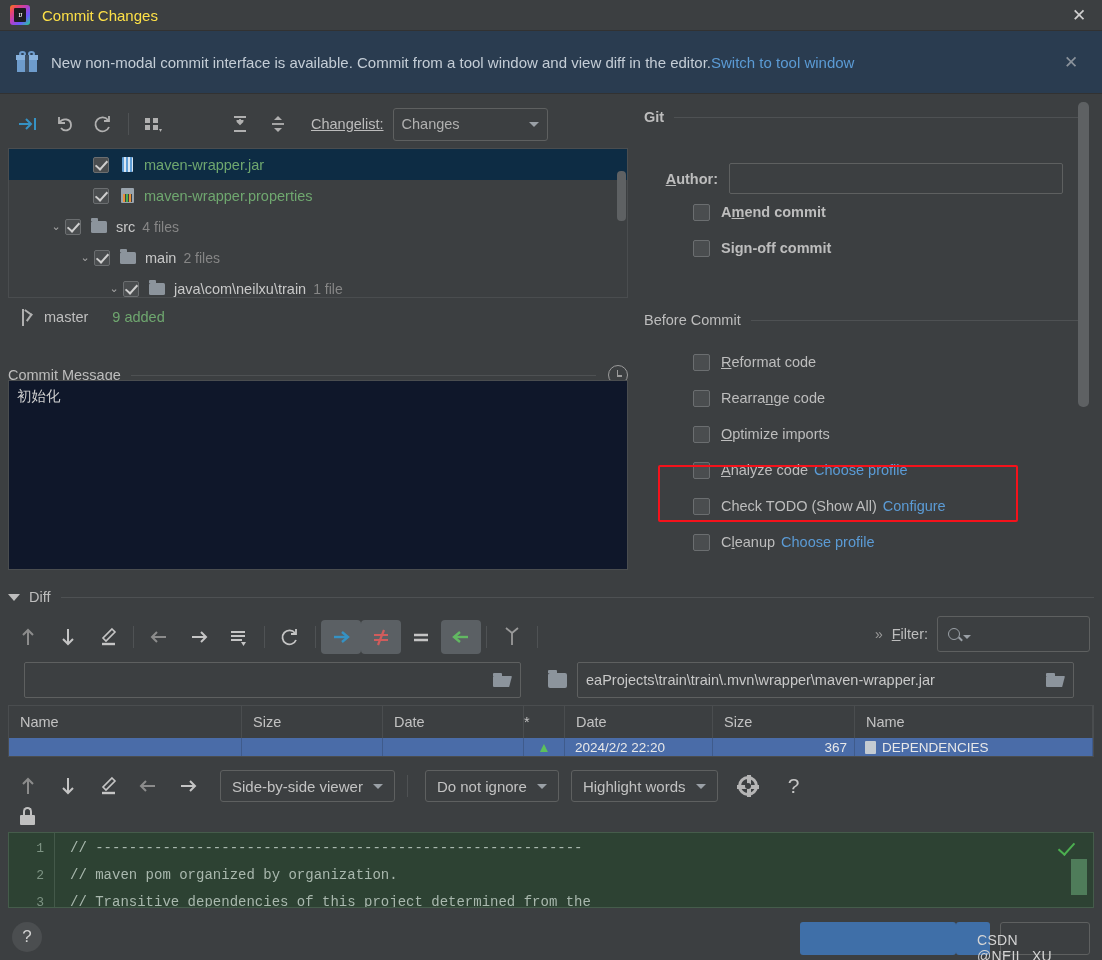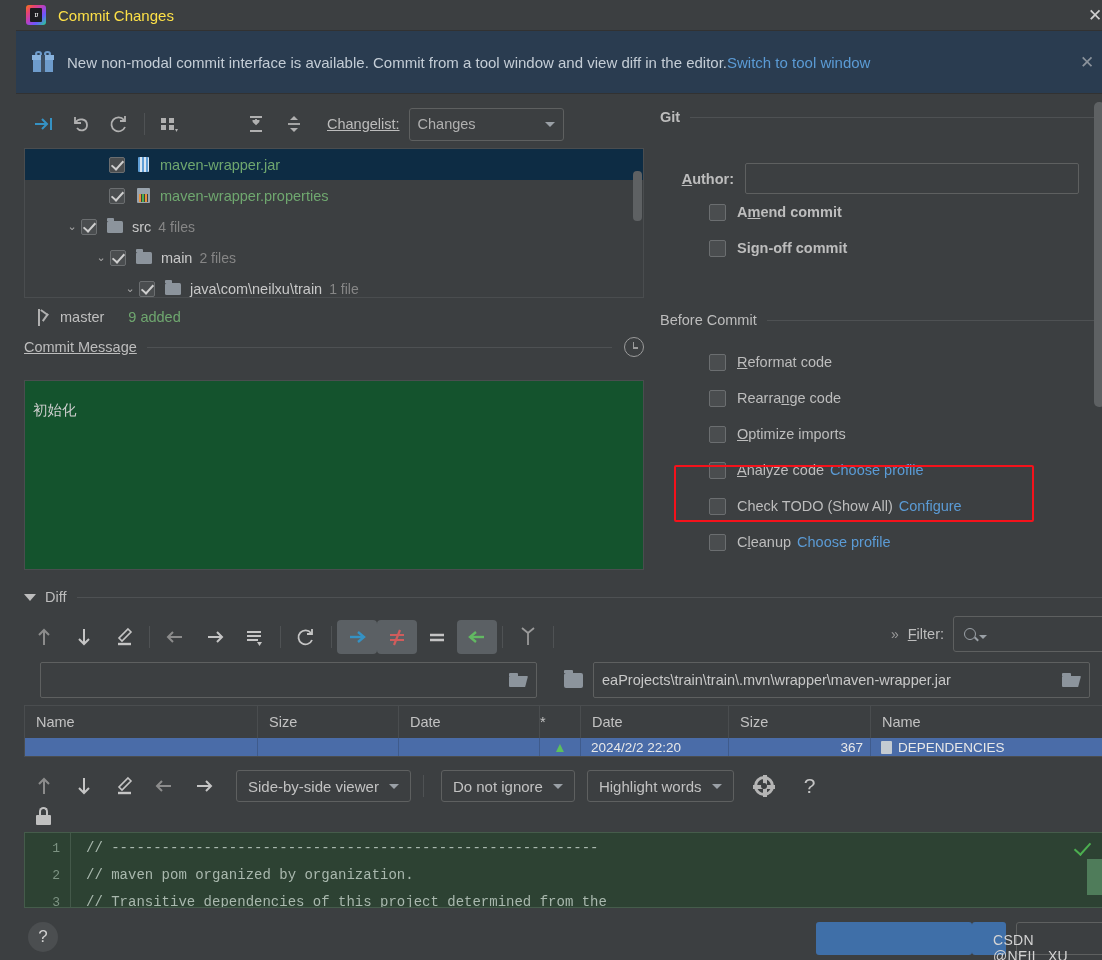--- a/index.html
+++ b/index.html
@@ -4,21 +4,21 @@
 <style>
   * { box-sizing: border-box; margin: 0; padding: 0; }
   html, body {
     width: 1102px; height: 960px;
     background: #3c3f41;
     font-family: "Liberation Sans", sans-serif;
     font-size: 13.5px;
     color: #bbbbbb;
     overflow: hidden;
   }
-  #app { position: relative; width: 952px; height: 960px; margin-left: 16px; }
+  #app { position: relative; width: 952px; height: 960px; }
 
   
   .titlebar {
     position: absolute; left: 0; top: 0; width: 1102px; height: 31px;
     background: #3c3f41; display: flex; align-items: center;
     border-bottom: 1px solid #323232;
   }
   .ij-logo { margin-left: 10px; width: 20px; height: 20px; position: relative; }
   .ij-logo .sq { position: absolute; inset: 0; border-radius: 3px;
     background: linear-gradient(135deg,#f97a12 0%,#e8446d 22%,#b83fc2 46%,#6b57ff 70%,#21d789 100%); }
@@ -118,31 +118,31 @@
 
   .branch-row { position: absolute; left: 18px; top: 210px; height: 26px;
     display: flex; align-items: center; }
   .branch-ic { width: 16px; height: 17px; position: relative; }
   .branch-ic::before { content:""; position:absolute; left:4px; top:0; width:2px; height:17px; background:#b0b0b0; }
   .branch-ic::after { content:""; position:absolute; left:4px; top:2px; width:7px; height:7px;
     border-top:2px solid #b0b0b0; border-right:2px solid #b0b0b0; transform: rotate(35deg); }
   .branch-name { margin-left: 10px; color: #bfbfbf; font-size: 14.5px; }
   .branch-stat { margin-left: 24px; color: #6fa76f; font-size: 14.5px; }
 
-  .cm-header { position: absolute; left: 8px; top: 240px; width: 620px; height: 26px;
+  .cm-header { position: absolute; left: 8px; top: 268px; width: 620px; height: 26px;
     display: flex; align-items: center; }
   .cm-title { color: #bdbdbd; font-size: 14.5px; }
   .cm-line { flex: 1; height: 1px; background: #4e5153; margin: 0 12px 0 10px; }
   .clock-ic { width: 20px; height: 20px; border: 1.6px solid #9b9b9b; border-radius: 50%;
     position: relative; cursor: pointer; }
   .clock-ic::before { content:""; position:absolute; left:7.5px; top:4px; width:1.6px; height:6px; background:#9b9b9b; }
   .clock-ic::after { content:""; position:absolute; left:8px; top:9px; width:5px; height:1.6px; background:#9b9b9b; }
 
   .cm-box { position: absolute; left: 8px; top: 286px; width: 620px; height: 190px;
-    background: #14532d; border: 1px solid #4a4d4f; padding: 20px 8px;
+    background: #0f172a; border: 1px solid #4a4d4f; padding: 6px 8px;
     color: #cfcfcf; font-size: 14.5px; overflow: hidden; cursor: text; }
 
   
   .right-col { position: absolute; left: 640px; top: 0; width: 462px; height: 490px; }
   .sec-head { display: flex; align-items: center; }
   .sec-title { color: #bdbdbd; font-size: 14.5px; }
   .sec-line { flex: 1; height: 1px; background: #4e5153; margin-left: 10px; }
 
   .git-sec { position: absolute; left: 4px; top: 15px; width: 440px; font-weight: bold; }
   .author-row { display: flex; align-items: center; margin-top: 38px; }

